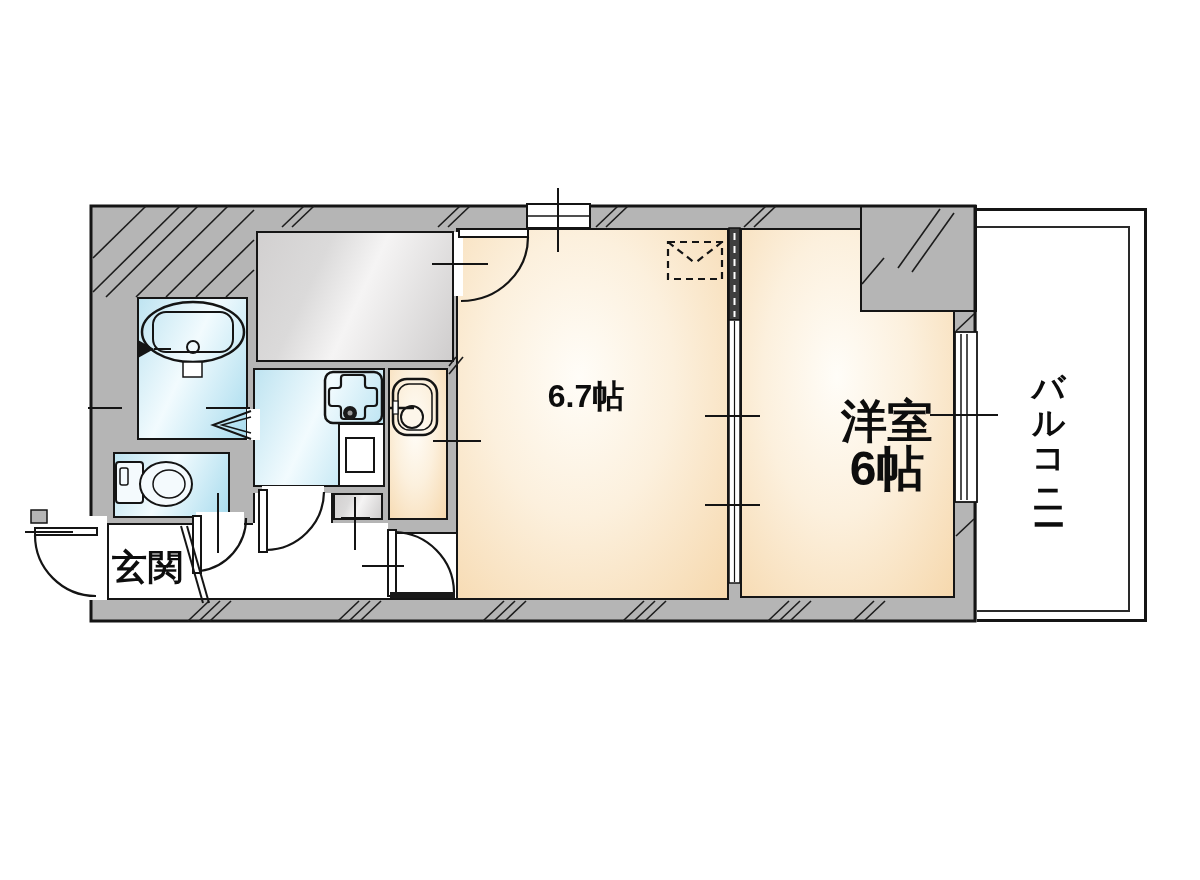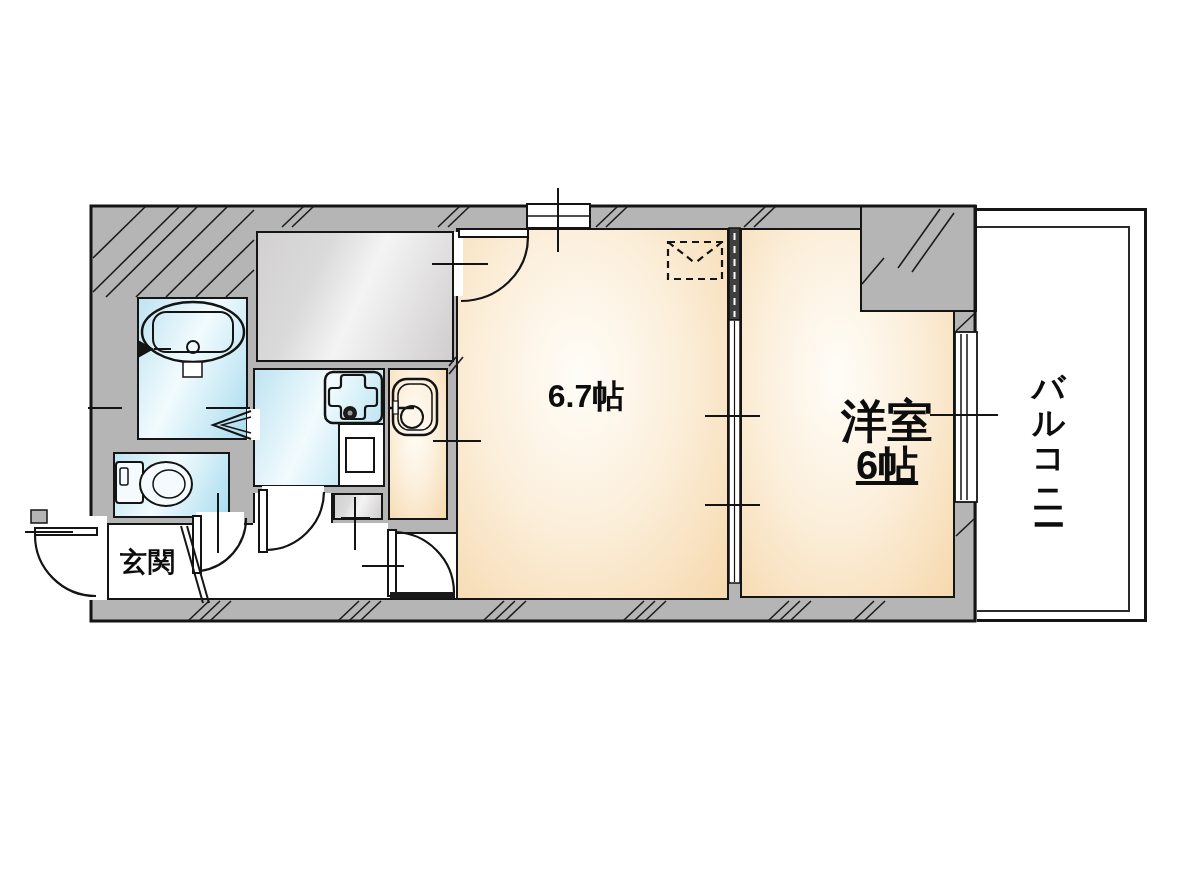--- a/index.html
+++ b/index.html
@@ -11,22 +11,22 @@
   .wet{background:linear-gradient(115deg,#bfe4f1 0%,#f2fbfe 45%,#a9dcee 100%);}
   .graygrad{background:linear-gradient(295deg,#cfcdcd 0%,#f5f4f4 48%,#dbdada 70%,#d2d0d0 100%);}
   .wallfill{background:#b5b5b5;}
   .white{background:#ffffff;}
   .label{position:absolute;color:#0d0d0d;font-weight:700;text-align:center;line-height:1.02;}
   #dk-label{left:486px;top:380px;width:200px;}
   #dk-label .l1{font-size:48px;}
   #dk-label .l2{font-size:32px;}
   #west-label{left:787px;top:398px;width:200px;}
   #west-label .l1{font-size:46px;}
-  #west-label .l2{font-size:40px;text-decoration:underline;}
-  #genkan-label{left:106px;top:549px;width:84px;font-size:27px;letter-spacing:1px;}
+  #west-label .l2{font-size:48px;}
+  #genkan-label{left:106px;top:549px;width:84px;font-size:35px;letter-spacing:1px;}
   #balcony-label{left:1032px;top:320px;height:220px;font-size:33px;
     writing-mode:vertical-rl;text-orientation:upright;letter-spacing:2px;}
   svg{position:absolute;left:0;top:0;}
 </style>
 </head>
 <body>
 
 <div id="stage">
 
   <div class="abs wallfill" style="left:90px;top:205px;width:887px;height:417px;"></div>

